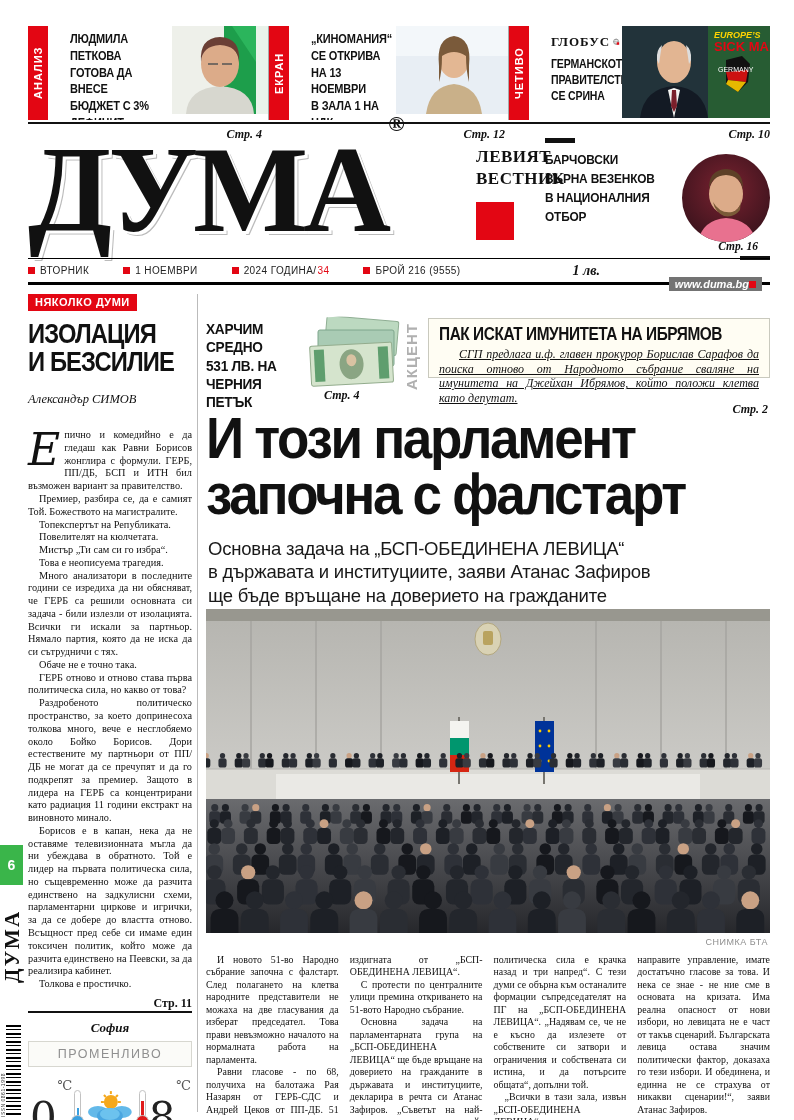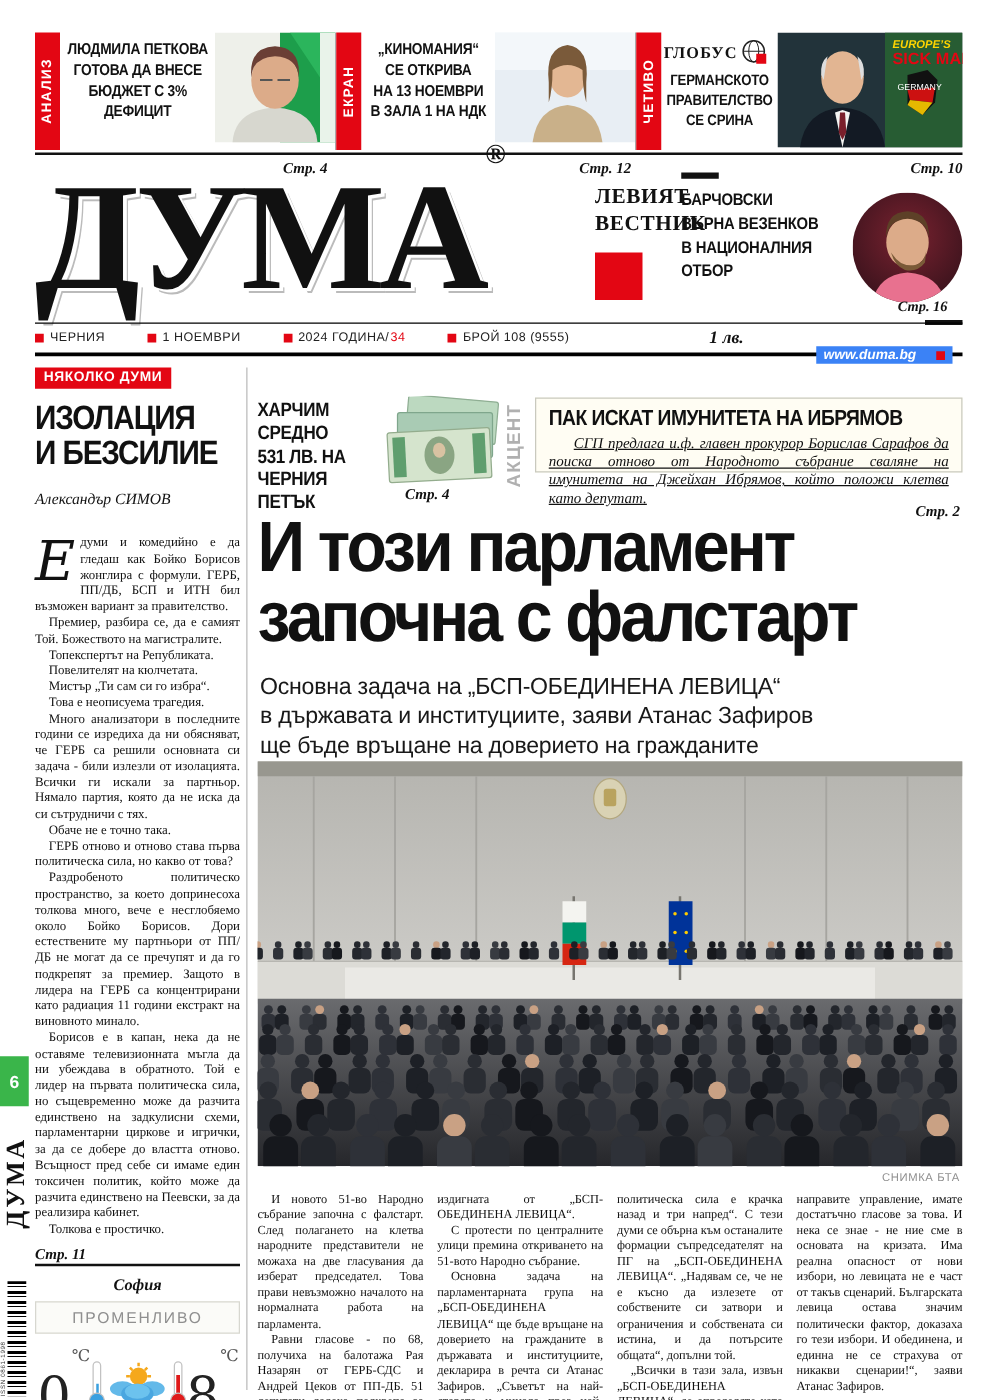--- a/index.html
+++ b/index.html
@@ -24,21 +24,21 @@
   .bars{width:15px;height:92px;background:repeating-linear-gradient(180deg,#000 0 2px,#fff 2px 4px,#000 4px 5px,#fff 5px 8px);}
 
   
   .top-strip{position:absolute;left:28px;top:26px;width:742px;height:94px;display:flex;}
   .teaser{display:flex;height:94px;}
   .teaser+.teaser{border-left:1px solid #aaa;}
   .t1{width:240px;}
   .t2{width:240px;}
   .t3{width:262px;}
   .tlabel{width:20px;background:var(--red);color:#fff;writing-mode:vertical-rl;transform:rotate(180deg);display:flex;align-items:center;justify-content:center;font-weight:bold;font-size:11px;letter-spacing:1px;}
-  .tbody{flex:1;padding:5px 2px 0 2px;overflow:hidden;text-align:center;}
+  .tbody{flex:1;padding:5px 2px 0 22px;overflow:hidden;}
   .thl{font-weight:bold;font-size:12.5px;line-height:1.34;letter-spacing:-0.2px;}
   .tphoto{flex:0 0 auto;}
   .globus{display:flex;align-items:center;gap:3px;margin-bottom:3px;}
   .globus-text{font-family:"Liberation Serif",serif;font-weight:bold;font-size:13px;letter-spacing:1px;}
   .strip-rule{position:absolute;left:28px;top:122px;width:742px;height:2px;background:#111;}
   .refs-row span{position:absolute;top:127px;font-family:"Liberation Serif",serif;font-weight:bold;font-style:italic;font-size:12px;text-align:right;}
   .ref1{left:28px;width:234px;}
   .ref2{left:272px;width:233px;}
   .ref3{left:516px;width:254px;}
 
@@ -54,37 +54,37 @@
   .sport-photo{position:absolute;right:0;top:16px;border-radius:50%;overflow:hidden;width:88px;height:88px;}
   .sport-ref{position:absolute;right:12px;top:102px;font-family:"Liberation Serif",serif;font-weight:bold;font-style:italic;font-size:11.5px;}
   .sport-dash2{position:absolute;right:0;top:118px;width:30px;height:4px;background:#111;}
 
   
   .date-bar{position:absolute;left:28px;top:258px;width:742px;border-top:1px solid #000;border-bottom:3px solid #000;height:27px;display:flex;align-items:center;}
   .db-item{display:flex;align-items:center;gap:5px;font-size:10px;color:#222;letter-spacing:0.4px;margin-right:34px;}
   .db-sq{width:7px;height:7px;background:var(--red);flex:0 0 auto;}
   .db-red{color:var(--red);}
   .db-price{font-family:"Liberation Serif",serif;font-weight:bold;font-style:italic;font-size:14px;margin-left:78px;}
-  .db-site{position:absolute;right:8px;bottom:-9px;background:#3b82f6;color:#fff;font-weight:bold;font-style:italic;font-size:11px;padding:1px 6px;display:flex;align-items:center;gap:16px;}
+  .db-site{position:absolute;right:8px;bottom:-9px;background:#737373;color:#fff;font-weight:bold;font-style:italic;font-size:11px;padding:1px 6px;display:flex;align-items:center;gap:0;}
   .db-site .db-sq{background:var(--red);}
 
   
   .vrule{position:absolute;left:197px;top:294px;height:818px;width:1px;background:#bbb;}
   .left-col{position:absolute;left:28px;top:294px;width:164px;height:822px;display:flex;flex-direction:column;}
   .op-label{align-self:flex-start;background:var(--red);color:#fff;font-weight:bold;font-size:11px;letter-spacing:0.5px;padding:2px 7px 3px;}
   .op-title{margin-top:9px;font-weight:bold;font-size:27px;line-height:1.04;letter-spacing:-1px;}
   .op-sq{width:7px;height:7px;background:#111;margin-top:12px;}
   .op-author{font-family:"Liberation Serif",serif;font-style:italic;font-size:12.5px;margin:4px 0 6px;}
   .op-rule{height:2px;background:#111;}
   .op-photo{display:block;margin:9px auto 7px;}
   .op-body{font-family:"Liberation Serif",serif;font-size:10.3px;line-height:1.24;text-align:justify;}
   .op-body p{text-indent:11px;}
   .op-body p.flush{text-indent:0;}
   .dropcap{float:left;font-family:"DejaVu Serif",serif;font-style:italic;font-size:44px;line-height:0.78;padding:4px 4px 0 0;}
-  .op-ref{font-family:"Liberation Serif",serif;font-weight:bold;font-style:italic;font-size:12px;margin-top:5px;}
+  .op-ref{text-align:right;font-family:"Liberation Serif",serif;font-weight:bold;font-size:12px;margin-top:5px;}
   .weather{margin-top:auto;padding-bottom:2px;}
   .w-rule{height:2px;background:#111;margin-bottom:7px;}
   .w-city{text-align:center;font-family:"Liberation Serif",serif;font-weight:bold;font-style:italic;font-size:13px;}
   .w-cond{margin-top:5px;border:1px solid #d7d7d0;background:#fbfbf8;color:#8f8f8f;font-size:12.5px;letter-spacing:1.5px;text-align:center;padding:5px 0;}
   .w-row{display:flex;align-items:center;justify-content:space-between;margin-top:12px;padding:0 2px;}
   .temp{font-family:"DejaVu Serif",serif;font-size:42px;line-height:1;color:#222;}
   .temp sup{font-size:13px;vertical-align:42px;letter-spacing:-1px;color:#555;}
   .thermo{position:relative;width:13px;height:38px;}
   .thermo .tube{position:absolute;left:3px;top:0;width:7px;height:29px;border:1.5px solid #c2c2c2;border-radius:4px;background:#fff;}
   .thermo .fillc{position:absolute;left:5.5px;width:2.5px;background:#3aa0e0;bottom:10px;height:10px;}
@@ -253,34 +253,34 @@
         </svg>
       </div>
       <div class="sport-ref">Стр. 16</div>
       <div class="sport-dash2"></div>
     </div>
   </section>
 
   <div class="date-bar">
     <div class="db-item">
         <span class="db-sq"></span>
-        <span>ЧЕРНИЯ</span>
+        <span>ВТОРНИК</span>
       </div>
     <div class="db-item">
         <span class="db-sq"></span>
         <span>1 НОЕМВРИ</span>
       </div>
     <div class="db-item">
         <span class="db-sq"></span>
         <span>2024 ГОДИНА/</span>
         <span class="db-red" style="margin-left:-4px">34</span>
       </div>
     <div class="db-item">
         <span class="db-sq"></span>
-        <span>БРОЙ 108 (9555)</span>
+        <span>БРОЙ 216 (9555)</span>
       </div>
     <div class="db-price">1 лв.</div>
     <div class="db-site">
         <span>www.duma.bg</span>
         <span class="db-sq"></span>
       </div>
   </div>
 
   <div class="vrule"></div>
 
@@ -297,21 +297,21 @@
     <svg class="op-photo" width="94" height="110" viewBox="0 0 94 110">
       <rect width="94" height="110" fill="#e9e8e4"></rect>
       <rect width="94" height="110" fill="none" stroke="#d0d0ca"></rect>
       <path d="M12,110 Q15,76 47,74 Q79,76 82,110 Z" fill="#272b33"></path>
       <path d="M40,78 L47,75 L54,78 L47,96 Z" fill="#bcd3e4"></path>
       <ellipse cx="47" cy="44" rx="18" ry="22" fill="#dcab89"></ellipse>
       <path d="M29,40 Q29,18 47,17 Q65,18 65,40 Q62,24 47,23 Q32,24 29,40 Z" fill="#4a3a30"></path>
     </svg>
 
     <div class="op-body">
-      <p class="flush"><span class="dropcap">Е</span><span>думи и комедийно е да гледаш как Бойко Борисов жонглира с формули. ГЕРБ, ПП/ДБ, БСП и ИТН бил възможен вариант за правителство.</span></p>
+      <p class="flush"><span class="dropcap">Е</span><span>пично и комедийно е да гледаш как Равни Борисов жонглира с формули. ГЕРБ, ПП/ДБ, БСП и ИТН бил възможен вариант за правителство.</span></p>
       <span><p>Премиер, разбира се, да е самият Той. Божеството на магистралите.</p><p>Топекспертът на Републиката.</p><p>Повелителят на кюлчетата.</p><p>Мистър „Ти сам си го избра“.</p><p>Това е неописуема трагедия.</p><p>Много анализатори в последните години се изредиха да ни обясняват, че ГЕРБ са решили основната си задача - били излезли от изолацията. Всички ги искали за партньор. Нямало партия, която да не иска да си сътрудничи с тях.</p><p>Обаче не е точно така.</p><p>ГЕРБ отново и отново става първа политическа сила, но какво от това?</p><p>Раздробеното политическо пространство, за което допринесоха толкова много, вече е несглобяемо около Бойко Борисов. Дори естествените му партньори от ПП/ДБ не могат да се пречупят и да го подкрепят за премиер. Защото в лидера на ГЕРБ са концентрирани като радиация 11 години екстракт на виновното минало.</p><p>Борисов е в капан, нека да не оставяме телевизионната мъгла да ни убеждава в обратното. Той е лидер на първата политическа сила, но същевременно може да разчита единствено на задкулисни схеми, парламентарни циркове и игрички, за да се добере до властта отново. Всъщност пред себе си имаме един токсичен политик, който може да разчита единствено на Пеевски, за да реализира кабинет.</p><p>Толкова е простичко.</p></span>
     </div>
     <div class="op-ref">Стр. 11</div>
 
     <div class="weather">
       <div class="w-rule"></div>
       <div class="w-city">София</div>
       <div class="w-cond">ПРОМЕНЛИВО</div>
       <div class="w-row">
         <span class="temp"><span>0</span><sup>°C</sup></span>

